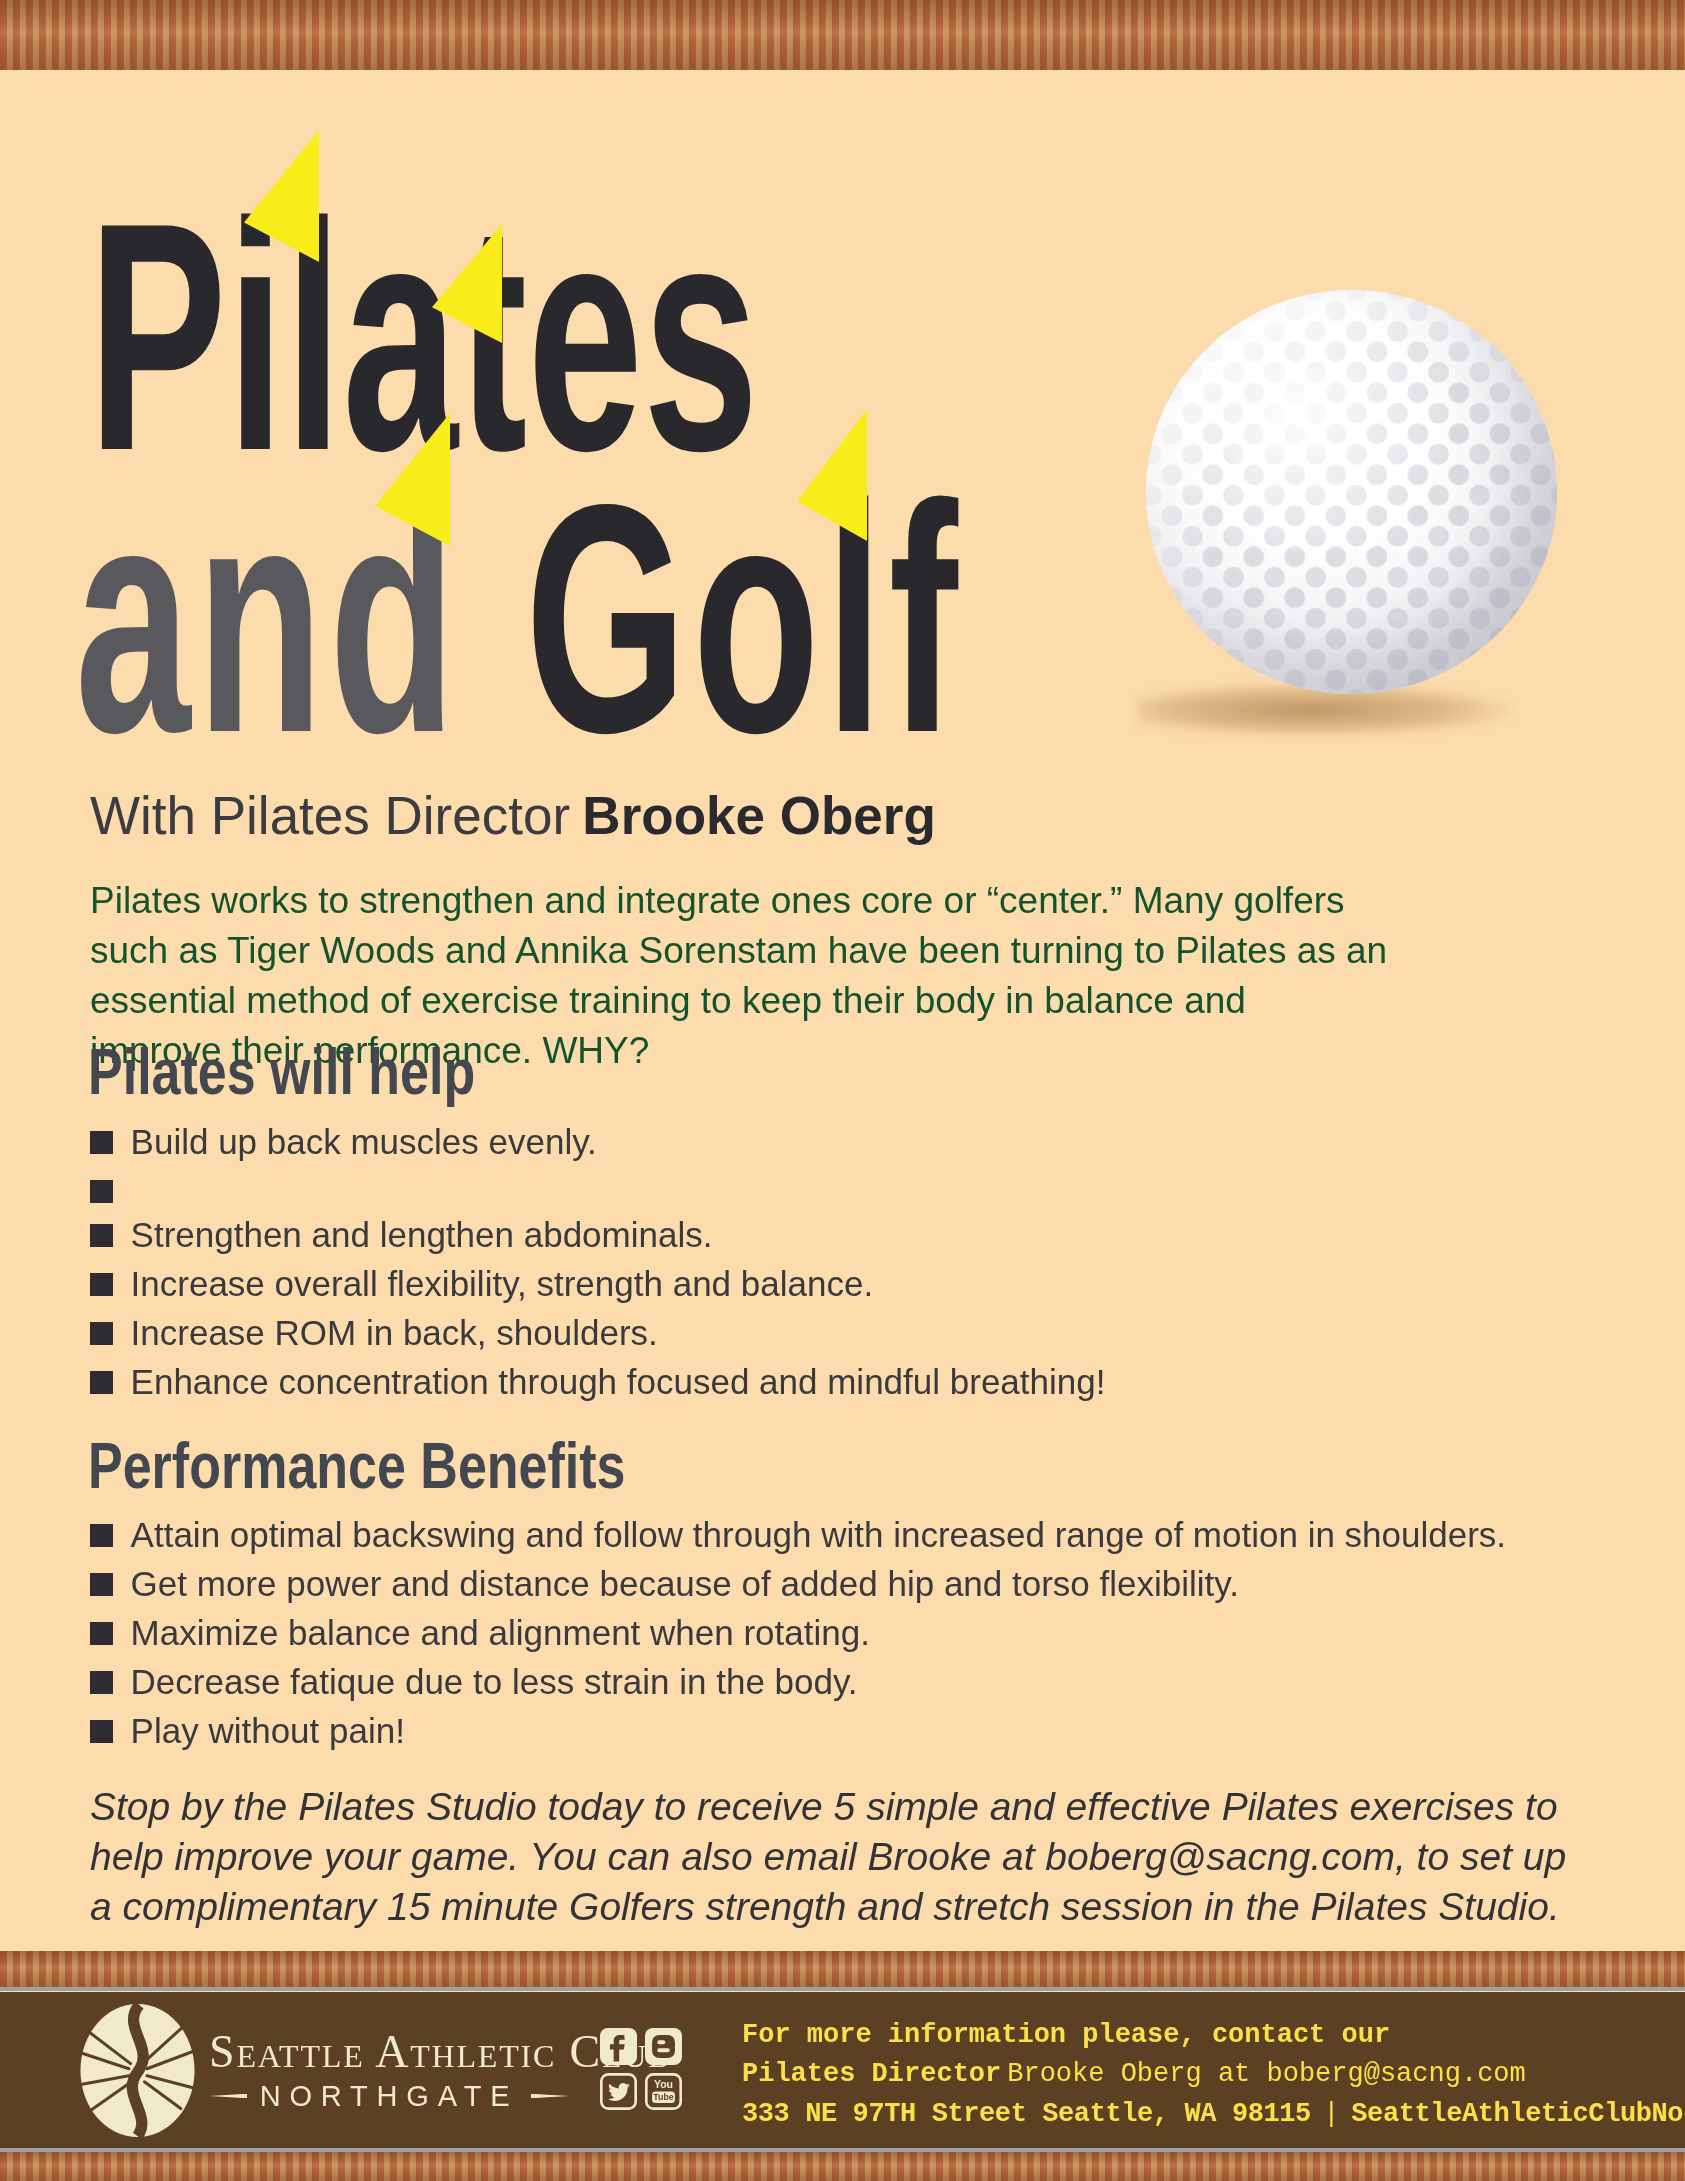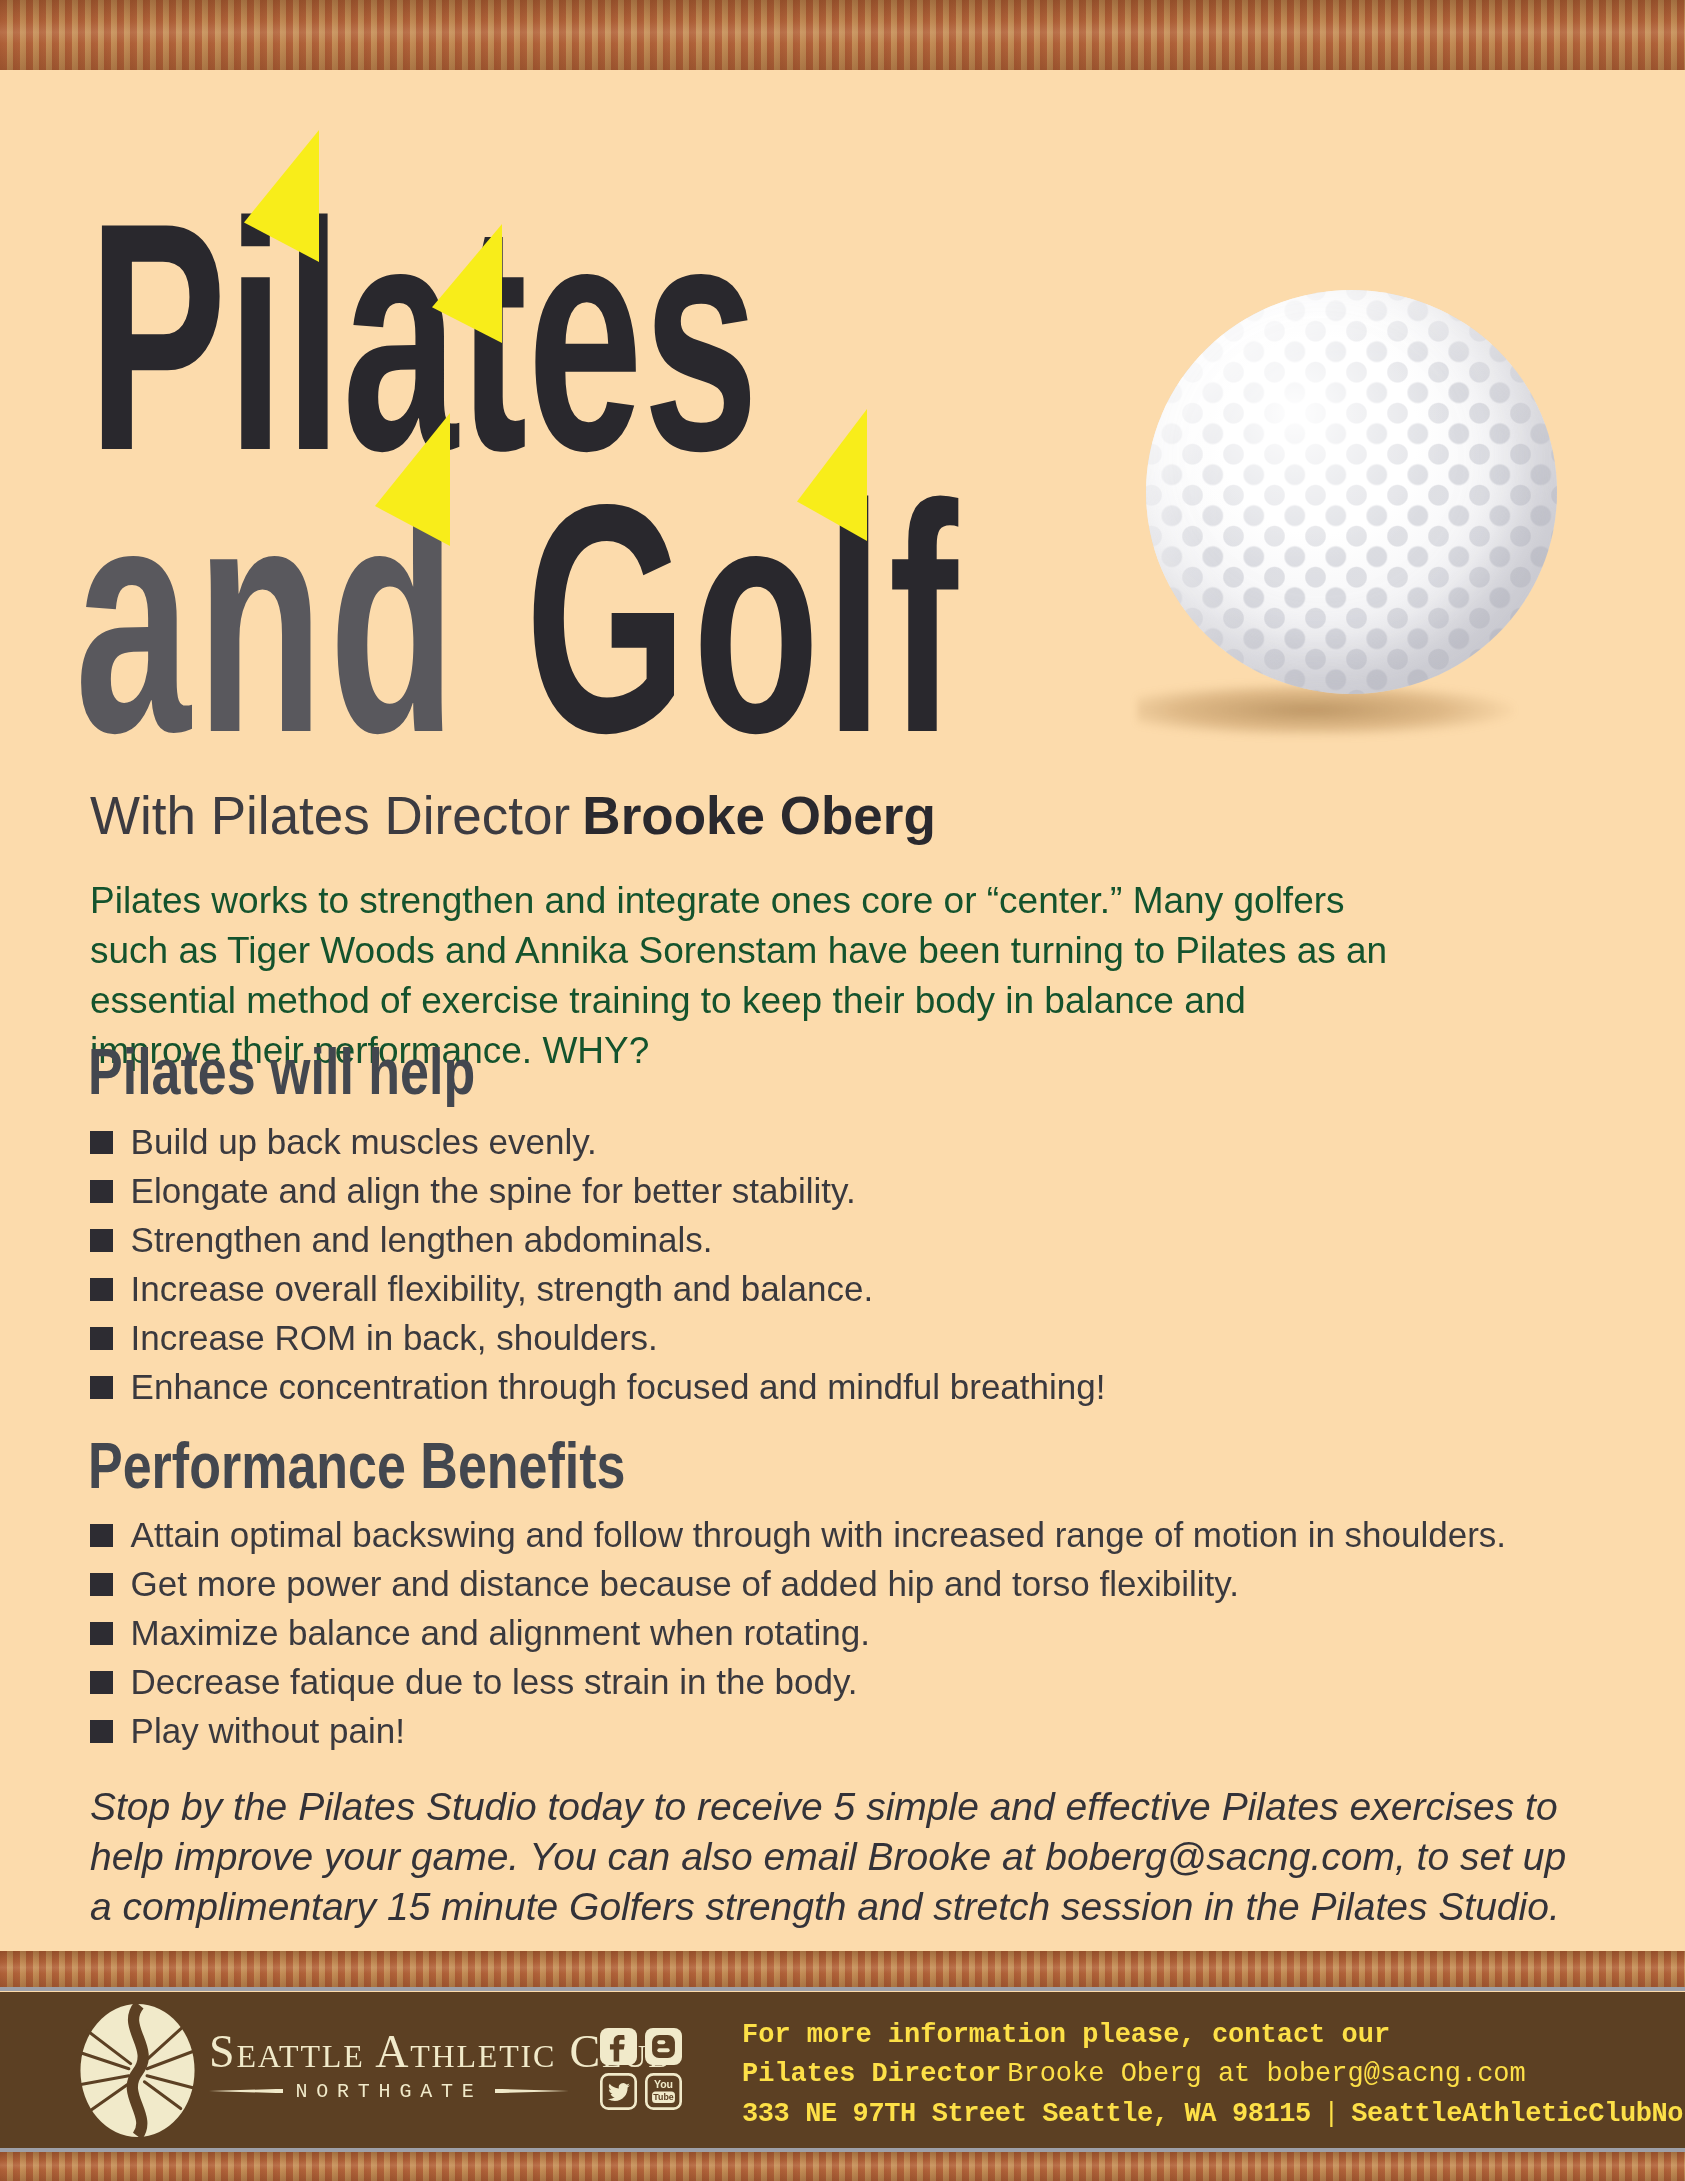--- a/index.html
+++ b/index.html
@@ -82,21 +82,21 @@
 
   
   .logo-mark{position:absolute;left:77px;top:8.8px;width:121px;height:139px;}
   .logo-text{position:absolute;left:209px;top:35px;width:360px;text-align:center;color:#F1EACA;}
   .club-name{font-family:"Liberation Serif",serif;font-variant:small-caps;
     font-size:46px;line-height:49px;letter-spacing:1.8px;white-space:nowrap;}
   .northgate-row{display:flex;align-items:center;justify-content:center;gap:12.3px;margin-top:3.5px;}
   .ng-line{width:77px;height:4.4px;background:#F1EACA;}
   .ng-left{clip-path:polygon(0 50%,100% 0,100% 100%);}
   .ng-right{clip-path:polygon(0 0,100% 50%,0 100%);}
-  .club-loc{font-family:Liberation Mono, monospace;font-size:20px;letter-spacing:8.8px;white-space:nowrap;}
+  .club-loc{font-family:Liberation Sans, sans-serif;font-size:29px;letter-spacing:8.8px;white-space:nowrap;}
 
   .social{position:absolute;left:600px;top:36px;display:grid;
     grid-template-columns:37px 37px;grid-auto-rows:37px;column-gap:14px;row-gap:13px;gap:8px;}
   .social svg{display:block;width:37px;height:37px;}
 
   .f-text{position:absolute;left:742px;color:#fde047;white-space:nowrap;font-family:Liberation Mono, monospace;}
   #fline1{top:28px;font-size:27px;font-weight:bold;}
   #fline2{top:67px;font-size:27px;}
   #fline2 .b{font-weight:bold;margin-right:6px;}
   #fline3{top:107px;font-size:27px;font-weight:bold;letter-spacing:-0.4px;}
@@ -133,21 +133,20 @@
 <div class="sec-head" id="sec1-head">Pilates will help</div>
 <div class="blist" id="list1">
 
     <div class="list-item">
       <span class="bullet-square"></span>
       <span class="list-text">Build up back muscles evenly.</span>
     </div>
 
     <div class="list-item">
       <span class="bullet-square"></span>
-      <span class="list-text">Elongate and align the spine for better stability.</span>
     </div>
 
     <div class="list-item">
       <span class="bullet-square"></span>
       <span class="list-text">Strengthen and lengthen abdominals.</span>
     </div>
 
     <div class="list-item">
       <span class="bullet-square"></span>
       <span class="list-text">Increase overall flexibility, strength and balance.</span>

